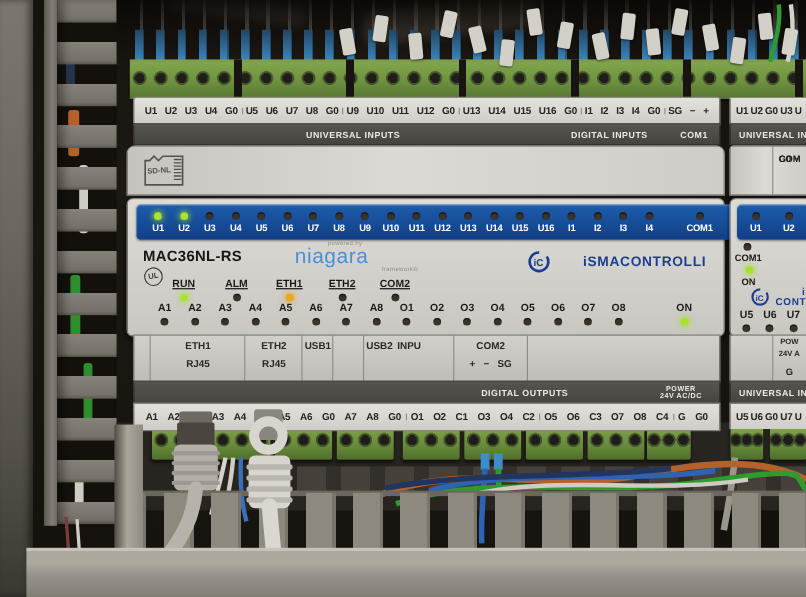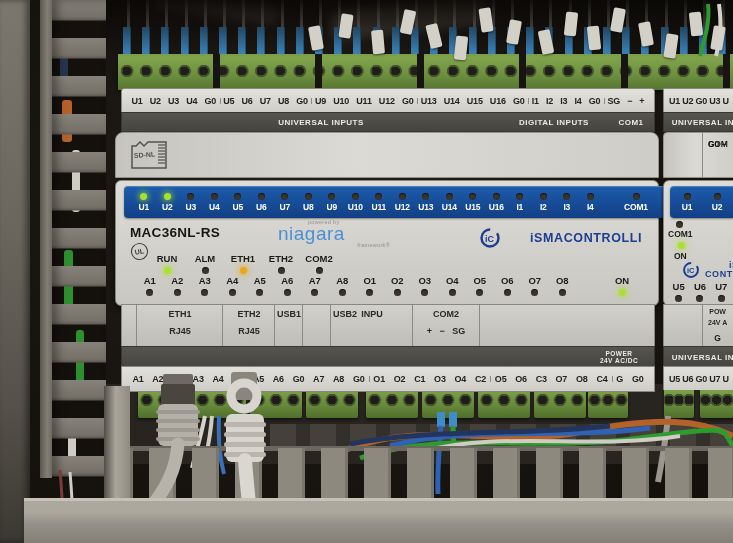--- a/index.html
+++ b/index.html
@@ -80,21 +80,21 @@
   .ul-mark{position:absolute;width:15px;height:15px;border:1.5px solid #3c3b37;border-radius:50%;
     display:flex;align-items:center;justify-content:center;font-size:7px;font-weight:bold;color:#3c3b37;transform:rotate(-10deg);}
   .niagara-wrap{position:absolute;width:112px;}
   .powered{font-size:5.5px;color:#93908a;margin-left:30px;letter-spacing:.3px;}
   .niagara{font-size:19px;color:#4a90d8;letter-spacing:.5px;line-height:17px;font-weight:400;}
   .framework{font-size:5.5px;color:#93908a;text-align:right;margin-top:0px;letter-spacing:.3px;}
   .isma{position:absolute;display:flex;align-items:center;gap:5px;color:#1c3e92;}
   .isma-name{font-size:12.5px;letter-spacing:.6px;white-space:nowrap;}
   .isma-light{font-weight:700;margin-left:24px;}
   .isma-bold{font-weight:800;}
-  .status-row{position:absolute;display:flex;gap:8px;}
+  .status-row{position:absolute;display:flex;gap:18px;text-decoration:underline;}
   .status-col{display:flex;flex-direction:column;align-items:center;gap:3px;min-width:30px;}
   .status-col .s-label{font-size:9.5px;font-weight:bold;color:#1c1b19;white-space:nowrap;}
   .io-row{position:absolute;display:flex;align-items:flex-start;}
   .io-col{flex:1;display:flex;flex-direction:column;align-items:center;gap:3px;min-width:0;}
   .io-col .s-label{font-size:9.5px;font-weight:bold;color:#1c1b19;}
   .io-on{flex:0 0 40px;margin-left:26px;}
   .ports{position:absolute;background:linear-gradient(180deg,#d2d0cb,#bfbdb8);border:1px solid #8a877f;}
   .port-box{position:absolute;top:0;height:100%;border-left:1px solid #8d8a82;display:flex;flex-direction:column;align-items:center;}
   .port-box.last{border-right:1px solid #8d8a82;}
   .port-label{font-size:9px;font-weight:bold;color:#2a2926;margin-top:4px;white-space:nowrap;}
@@ -364,21 +364,21 @@
           </div>
           <div class="led-col">
             <span class="led"></span>
             <span class="led-label">COM1</span>
           </div>
         </div>
 
       <div class="model" style="left:14px;top:44px;">MAC36NL-RS</div>
       <div class="ul-mark" style="left:15px;top:62px;">UL</div>
 
-      <div class="niagara-wrap" style="left:162px;top:38px;">
+      <div class="niagara-wrap" style="left:152px;top:38px;">
         <div class="powered">powered by</div>
         <div class="niagara">niagara</div>
         <div class="framework">framework®</div>
       </div>
 
       <div class="isma" style="right:16px;top:46px;">
         <svg width="22" height="22" viewBox="0 0 22 22">
           <circle cx="11" cy="11" r="8.5" fill="none" stroke="#1c3e92" stroke-width="2.4" stroke-dasharray="40 8"></circle>
           <text x="6" y="15" font-size="9" font-weight="bold" fill="#1c3e92" font-family="Liberation Sans,sans-serif">iC</text>
         </svg>
@@ -497,20 +497,21 @@
         <div class="port-box" style="left: 208px; width: 82px;">
           <span class="port-label">INPU</span>
         </div>
         <div class="port-box last" style="left: 290px; width: 66px;">
           <span class="port-label">COM2</span>
           <span class="port-sub">+ − SG</span>
         </div>
       </div>
 
     <div class="dark-bar" style="left:8px;top:258px;width:532px;height:20px;">
+      <div class="bar-label" style="left:248px;width:194px;">DIGITAL OUTPUTS</div>
       <div class="bar-label" style="left:442px;width:90px;font-size:6.5px;">
         <span>POWER</span>
         <span>24V AC/DC</span>
       </div>
     </div>
 
     <div class="strip" style="left:8px;top:278px;width:532px;height:24px;">
       <div class="term-row">
           <div class="term-group" style="flex-grow: 6;">
             <span class="term-label">A1</span>

